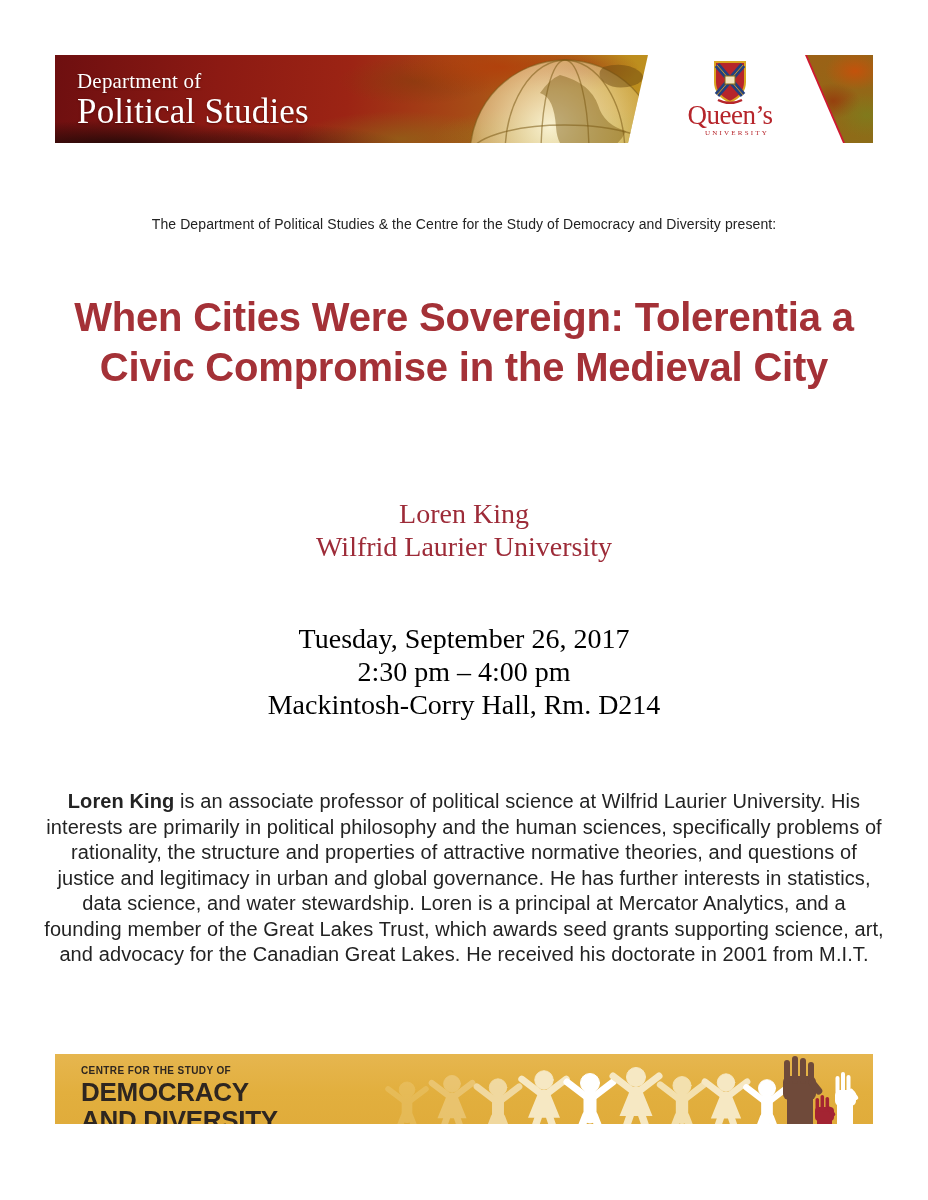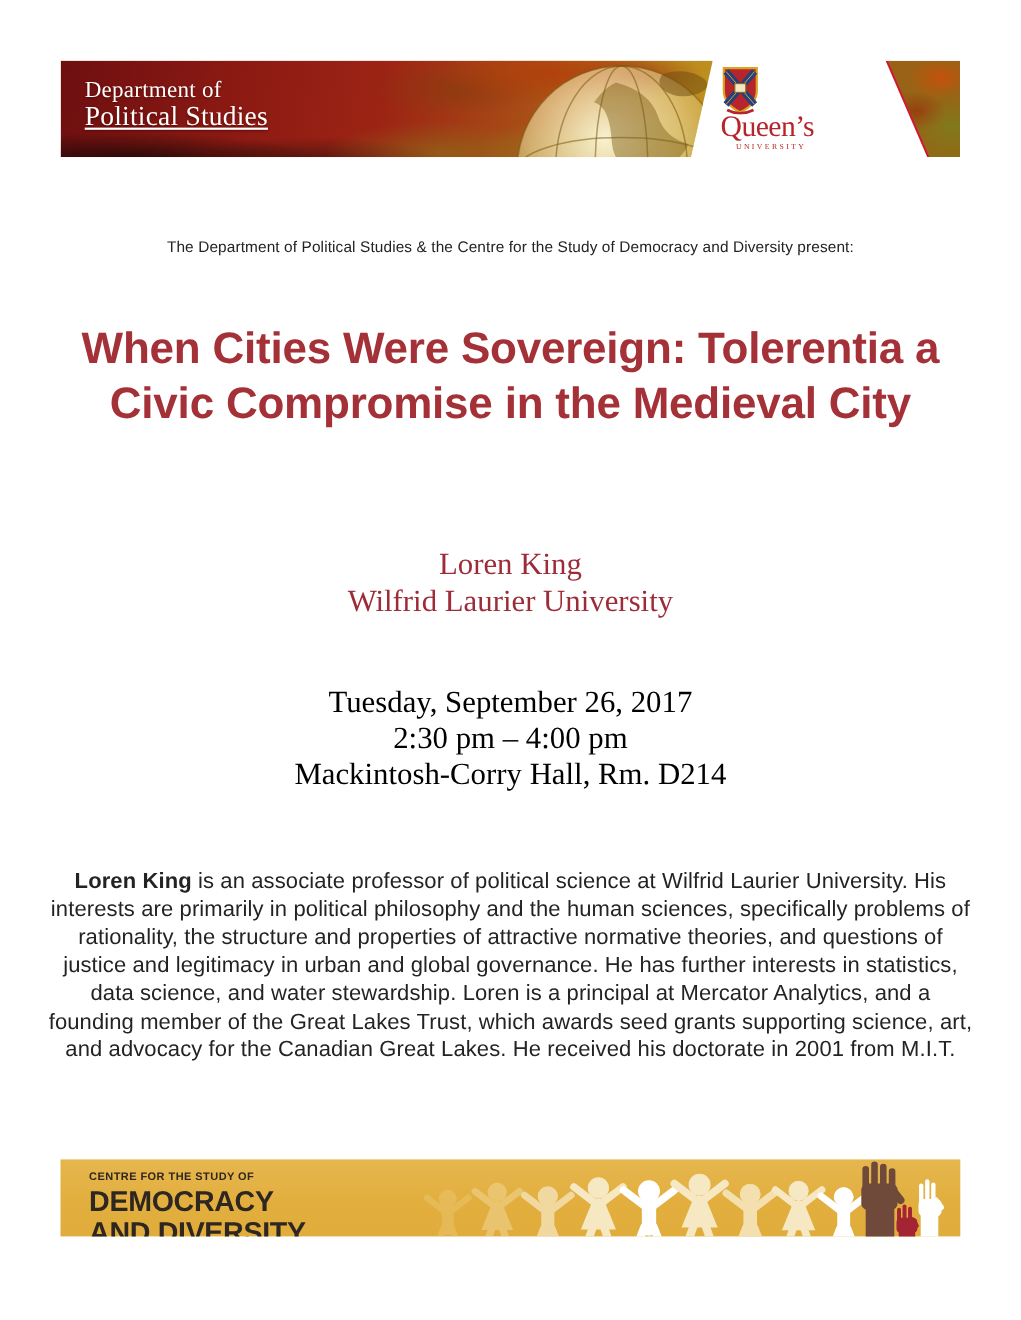--- a/index.html
+++ b/index.html
@@ -28,24 +28,24 @@
       radial-gradient(160px 30px at 230px 92px, rgba(40,15,10,0.6), transparent 75%),
       linear-gradient(97deg,#6e0f10 0%, #8c1a13 20%, #9c2414 36%, #a84e16 52%, #bb8a1d 68%, #c7a324 84%, #bd981e 100%);
   }
   .globe-svg { position:absolute; left:0; top:0; }
   .dept-text {
     position:absolute; left:22px; top:16px; color:#ffffff;
     font-family:"Liberation Serif", serif; text-shadow:0 1px 2px rgba(60,0,0,0.6);
     line-height:1;
   }
   .dept-line1 { font-size:21px; letter-spacing:0.2px; }
-  .dept-line2 { font-size:25px; margin-top:2px; letter-spacing:0.2px;text-decoration:underline; }
+  .dept-line2 { font-size:35px; margin-top:2px; letter-spacing:0.2px; }
   .logo-zone {
     position:absolute; left:600px; top:0; width:150px; height:88px;
-    display:flex; flex-direction:column; justify-content:flex-start;
+    display:flex; flex-direction:column; align-items:center; justify-content:flex-start;
     padding-top:5px;
   }
   .queens-wordmark {
     font-family:"Liberation Serif", serif; color:#b6252b;
     font-size:27px; line-height:1; letter-spacing:-0.5px; margin-top:-2px;
   }
   .queens-univ {
     font-family:"Liberation Serif", serif; color:#b6252b;
     font-size:7px; letter-spacing:2.2px; margin-top:0; padding-left:14px;
   }

